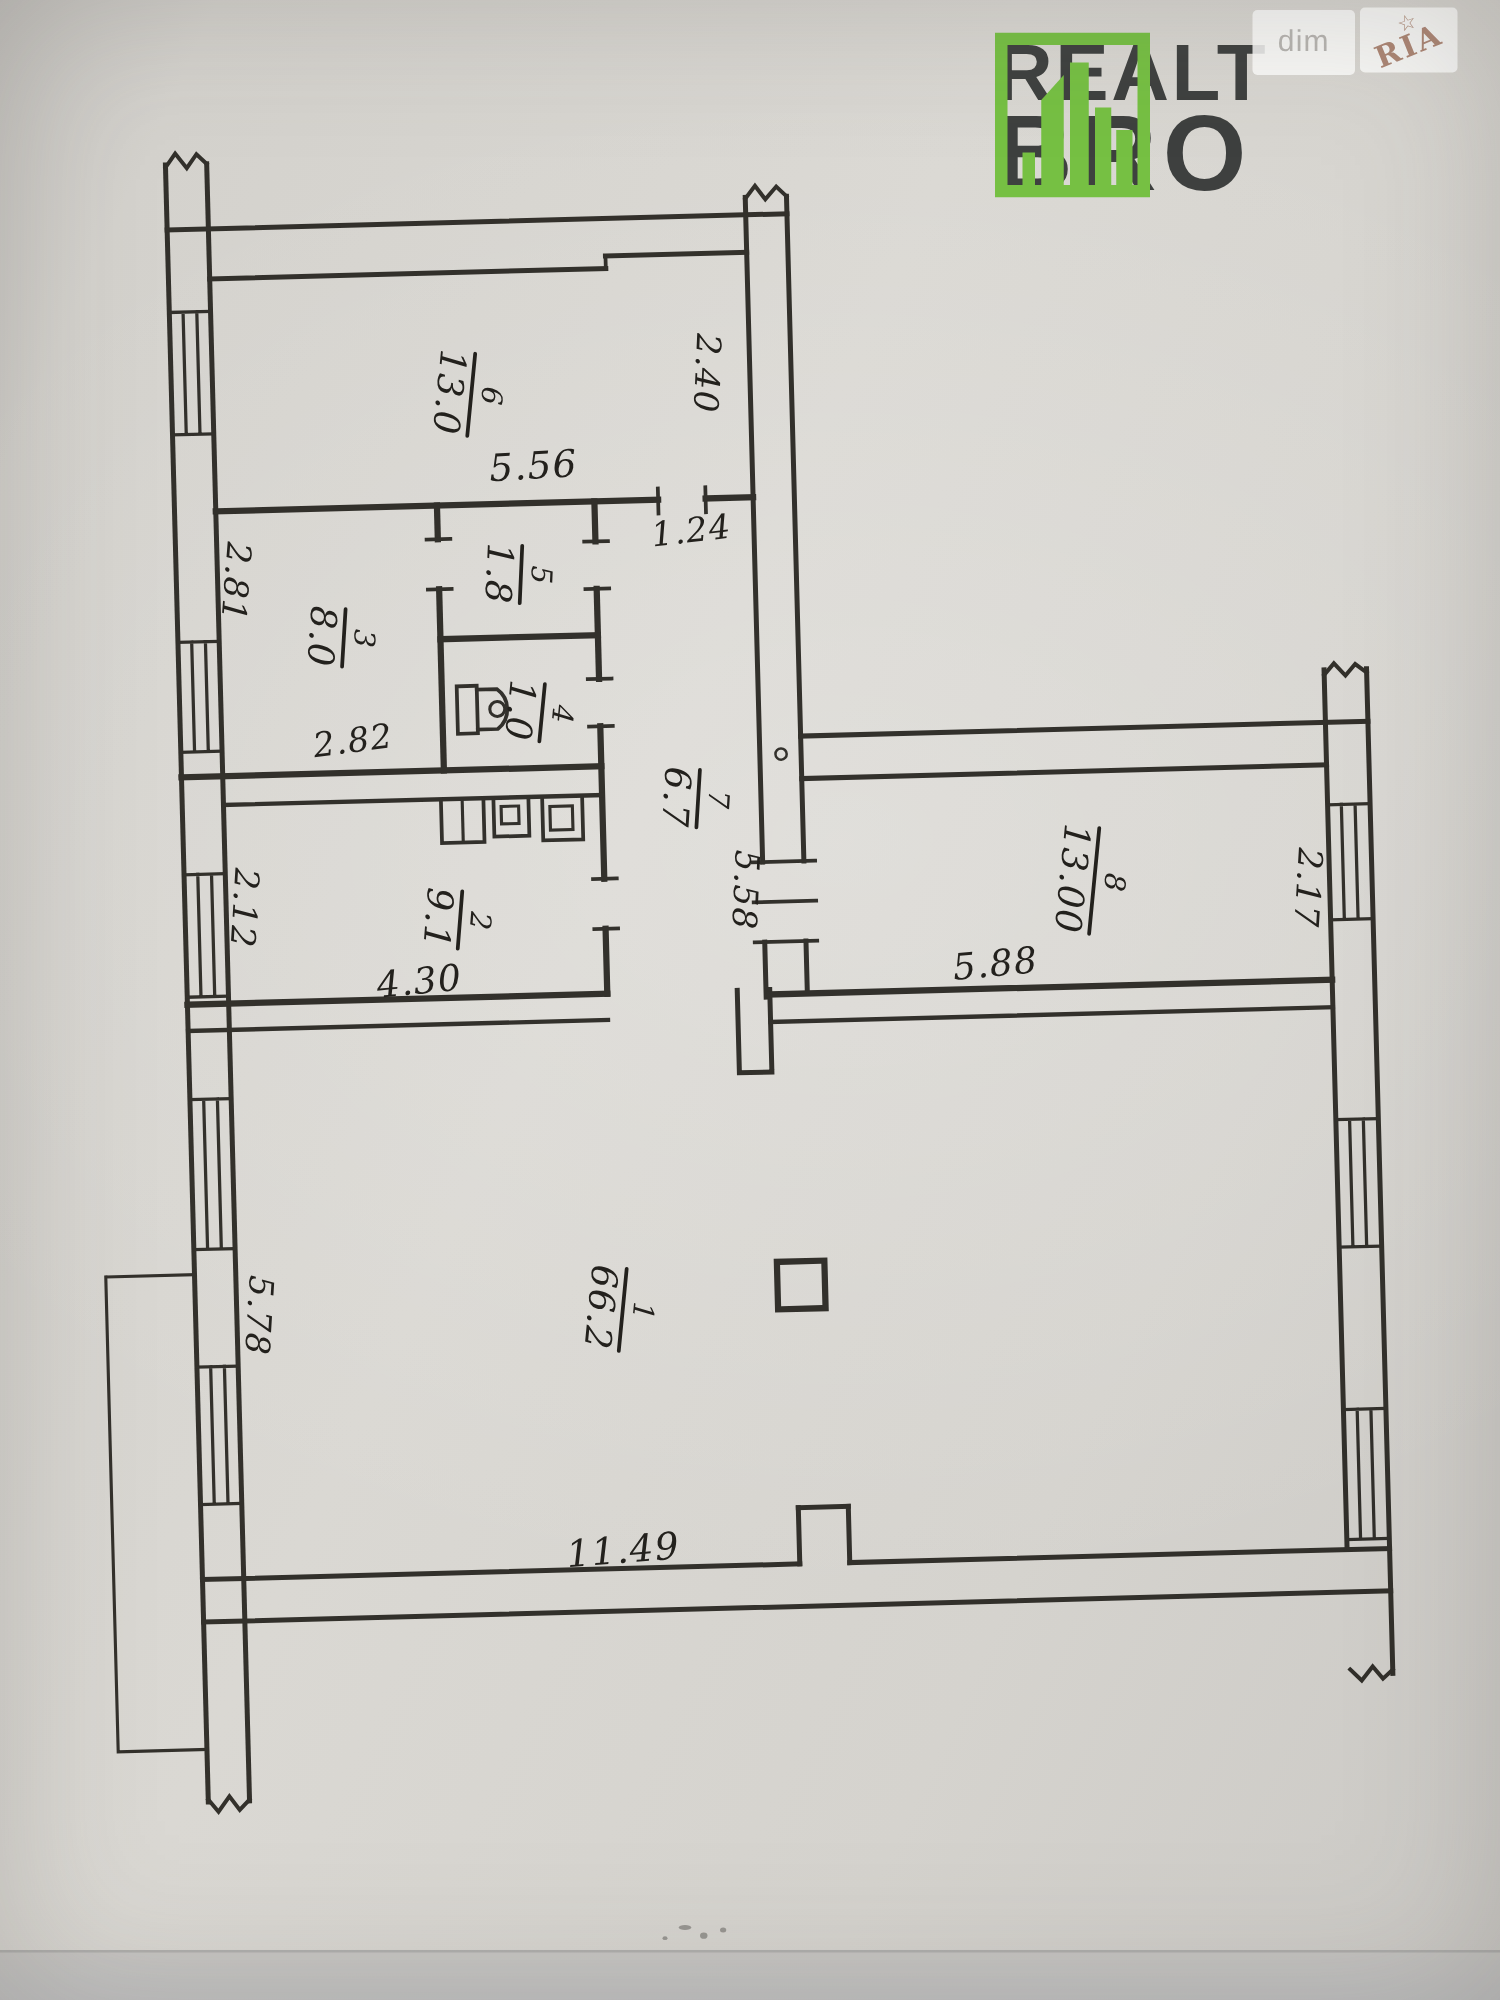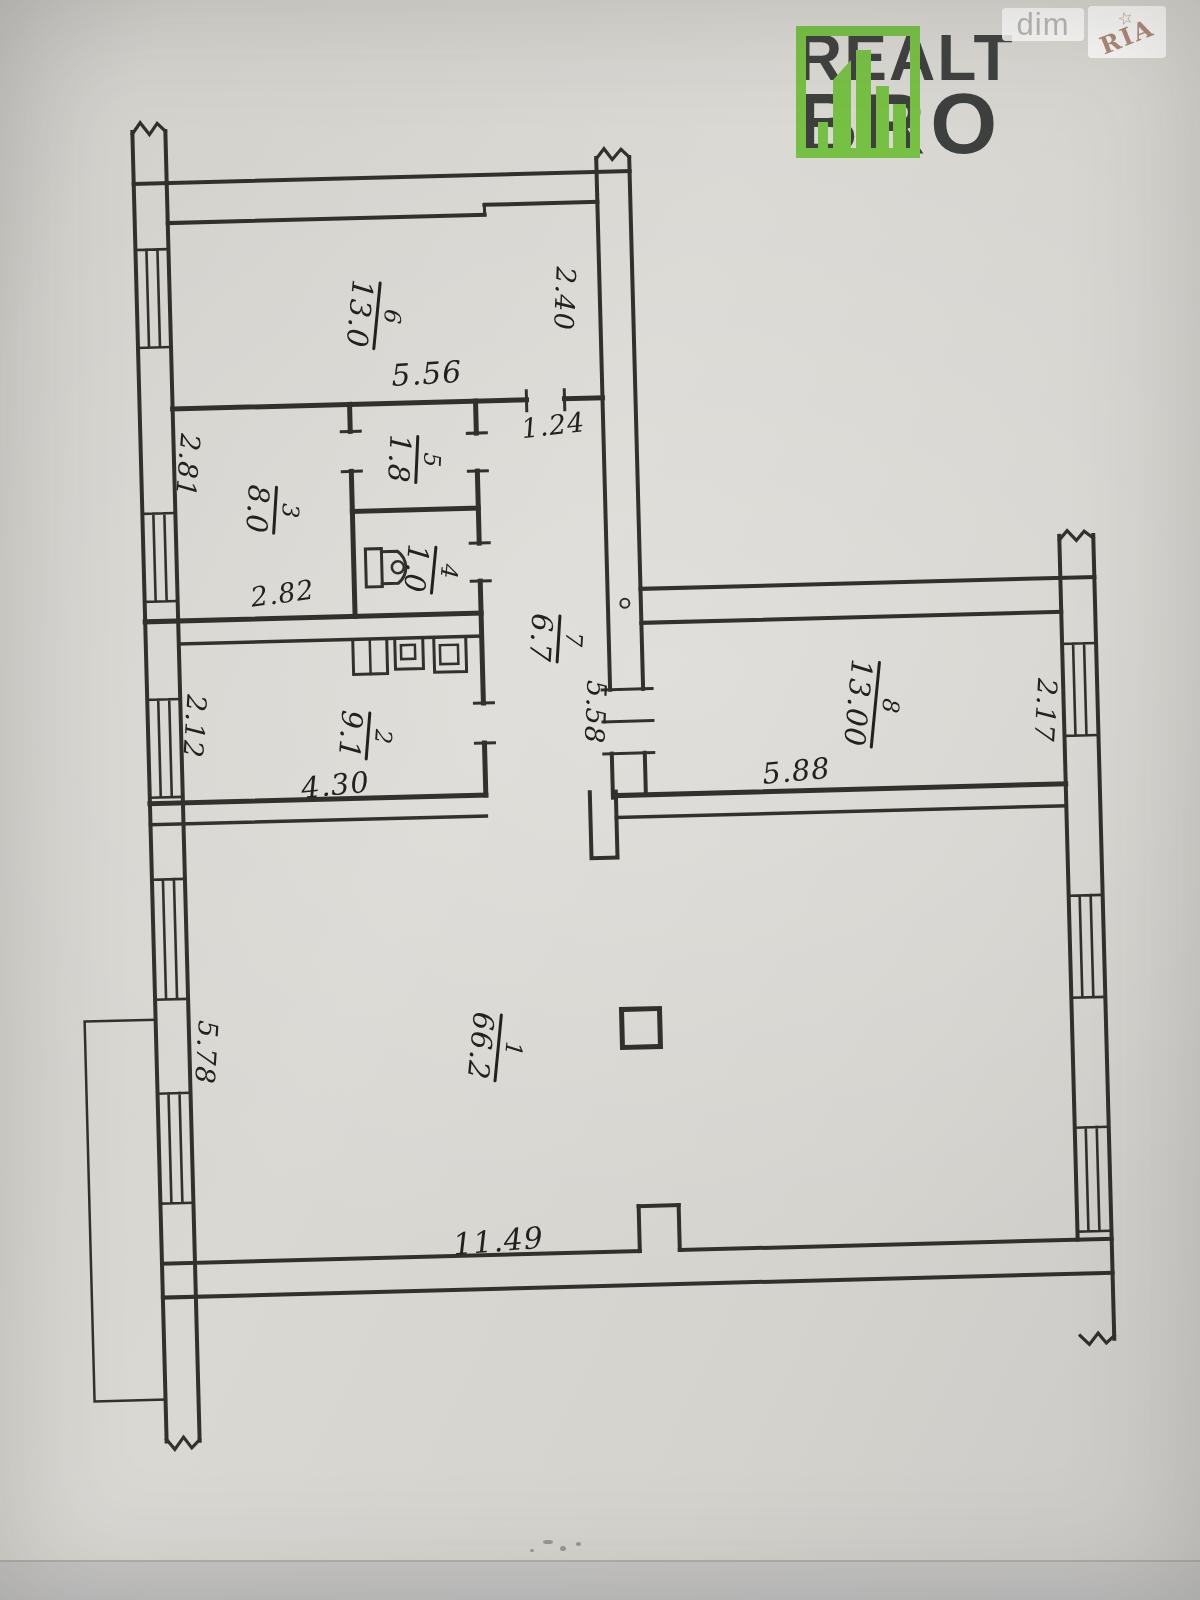--- a/index.html
+++ b/index.html
@@ -31,21 +31,21 @@
   .room-label .area{font-size:29px;padding-top:2px}
 
   
   .logo{position:absolute;left:796px;top:26px;display:flex;align-items:flex-start;gap:16px}
   .logo-text{display:flex;flex-direction:column;margin-top:4px;color:#3e403f;
     font-family:"Liberation Sans",sans-serif;font-weight:bold;line-height:.88}
   .logo-realt{font-size:64px;letter-spacing:2px}
   .logo-bro{font-size:86px;letter-spacing:5px}
   .wm{position:absolute;background:rgba(253,253,252,.85);border-radius:4px;
     display:flex;align-items:center;justify-content:center}
-  .wm-dim{left:1002px;top:8px;width:82px;height:33px;color:#b7b5b1;font-size:31px;
+  .wm-dim{left:1002px;top:8px;width:82px;height:52px;color:#b7b5b1;font-size:24px;
     letter-spacing:1px;font-family:"Liberation Sans",sans-serif}
   .wm-ria{left:1088px;top:6px;width:78px;height:52px;overflow:hidden}
   .wm-ria .ria-inner{transform:rotate(-22deg);color:#9a6a54;opacity:.8;
     font-family:"DejaVu Serif",serif;font-weight:bold;font-size:24px;letter-spacing:2px;
     position:relative;top:4px}
   .wm-ria .star{position:absolute;left:30px;top:2px;color:#9a6a54;opacity:.75;font-size:17px;
     transform:rotate(-18deg)}
 </style>
 </head>
 <body>

